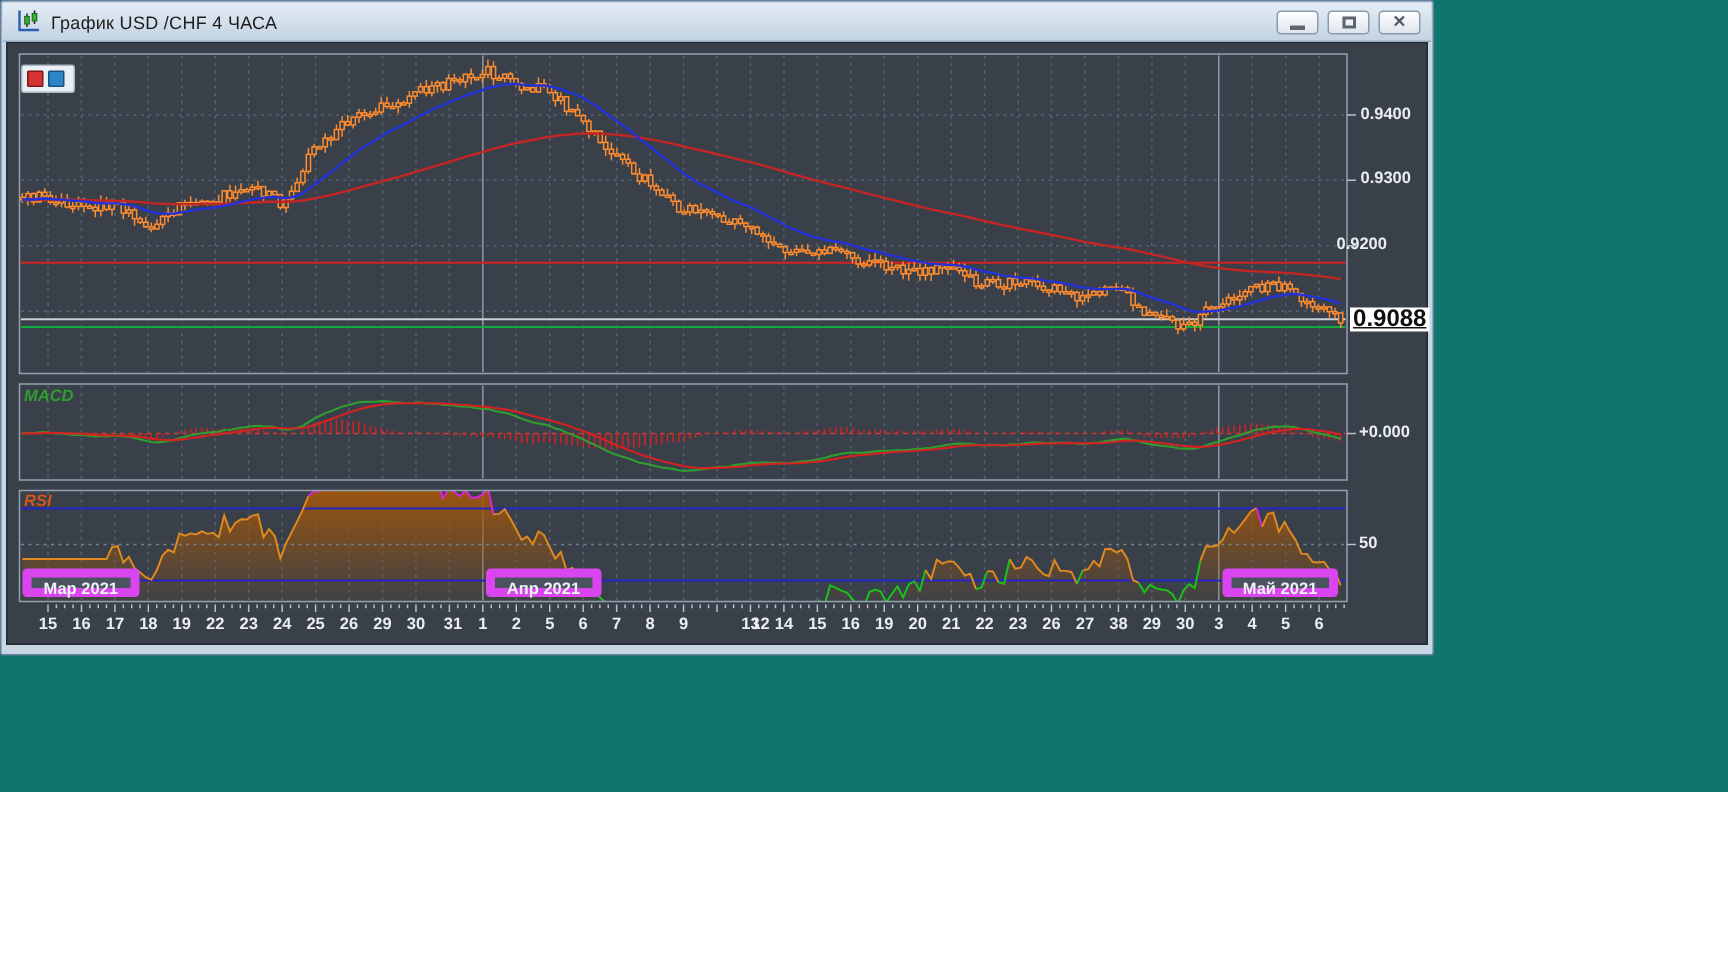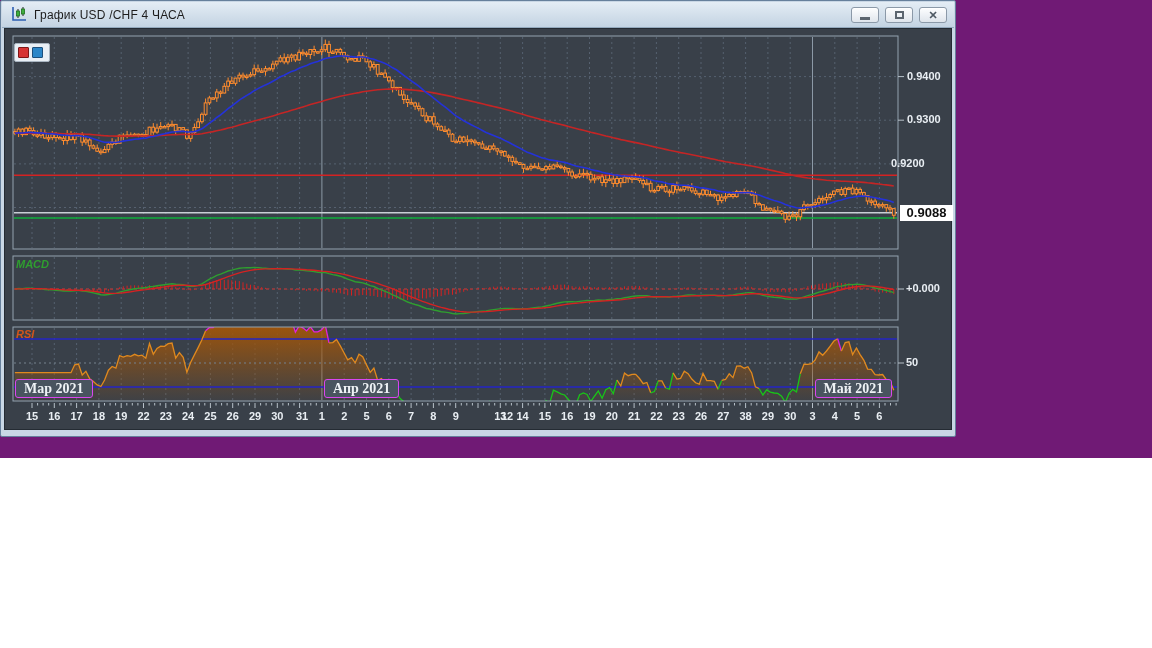--- a/index.html
+++ b/index.html
@@ -1,17 +1,17 @@
 <!DOCTYPE html>
 <html><head>
 <meta charset="utf-8">
 <style>
   * { margin:0; padding:0; box-sizing:border-box; }
   html,body { width:1152px; height:648px; background:#ffffff; font-family:"Liberation Sans", sans-serif; }
-  #page { position:relative; width:1152px; height:458px; background:#701a75; overflow:hidden; }
+  #page { position:relative; width:1152px; height:528px; background:#0f766e; overflow:hidden; }
 
   
   .window { position:absolute; left:0; top:0; width:956px; height:437px;
             background:#c9d7e5; border:1px solid #66809c; border-radius:2px; }
   .titlebar { position:absolute; left:1px; top:1px; right:1px; height:26px;
               background:linear-gradient(#e4edf5,#c3d3e2); border-bottom:1px solid #93a9bd;
               display:flex; align-items:center; }
   .title-icon { width:17px; height:17px; margin-left:8px; flex:0 0 auto; }
   .title-text { margin-left:7px; font-size:12px; color:#1d1d1d; letter-spacing:.2px; }
   .winbtns { position:absolute; right:7px; top:5px; display:flex; gap:6px; }
@@ -27,32 +27,32 @@
 
   #chart-svg { position:absolute; left:0; top:0; z-index:2; }
 
   
   .region { position:absolute; z-index:3; background:transparent; }
 
   
   .lbl { position:absolute; z-index:4; white-space:nowrap; }
   .axis-num { color:#e9eef3; font-size:11px; font-weight:bold; }
   .price-current { left:899px; width:53px; height:16px; background:#ffffff; color:#101010;
-                   font-size:13px; font-weight:bold; text-align:center; line-height:16px; }
+                   font-size:16px; font-weight:bold; text-align:center; line-height:16px;text-decoration:underline; }
   .legend-box { left:13px; top:42px; width:36px; height:19px; background:#e9eff5;
                 border:1px solid #a9b5c1; border-radius:2px; display:flex; align-items:center; gap:3px; padding-left:3px; }
   .legend-btn { width:11px; height:11px; border-radius:1px; }
   .legend-btn.red { background:#d63434; border:1px solid #7e1717; }
   .legend-btn.blue { background:#2b86c8; border:1px solid #1c4f7c; }
   .legend-text { left:50px; top:45px; font-size:11px; }
   .legend-text .ema-blue { color:#2a2ae0; }
   .legend-text .ema-red { color:#df2f2f; margin-left:7px; }
   .ind-label { font-size:11px; font-weight:bold;font-style:italic; }
-  .month-tag { top:378px; height:19px; padding:0 8px; background:#49545f; border:1px solid #d946ef;
-               border-radius:3px; color:#eef2f5; font-size:14px; font-weight:bold; line-height:17px;font-family:Liberation Serif, serif; }
+  .month-tag { top:378px; height:19px; padding:0 8px; background:#49545f; border:6px solid #d946ef;
+               border-radius:3px; color:#eef2f5; font-size:11px; font-weight:bold; line-height:17px; }
   .time-label { position:absolute; top:0; width:24px; text-align:center; color:#e9eef3;
                 font-size:11px; font-weight:bold; }
   #time-axis { position:absolute; left:0; top:409px; height:18px; width:956px; z-index:4; }
 </style>
 </head>
 <body>
 
 <div id="page">
   <div class="window">
 

